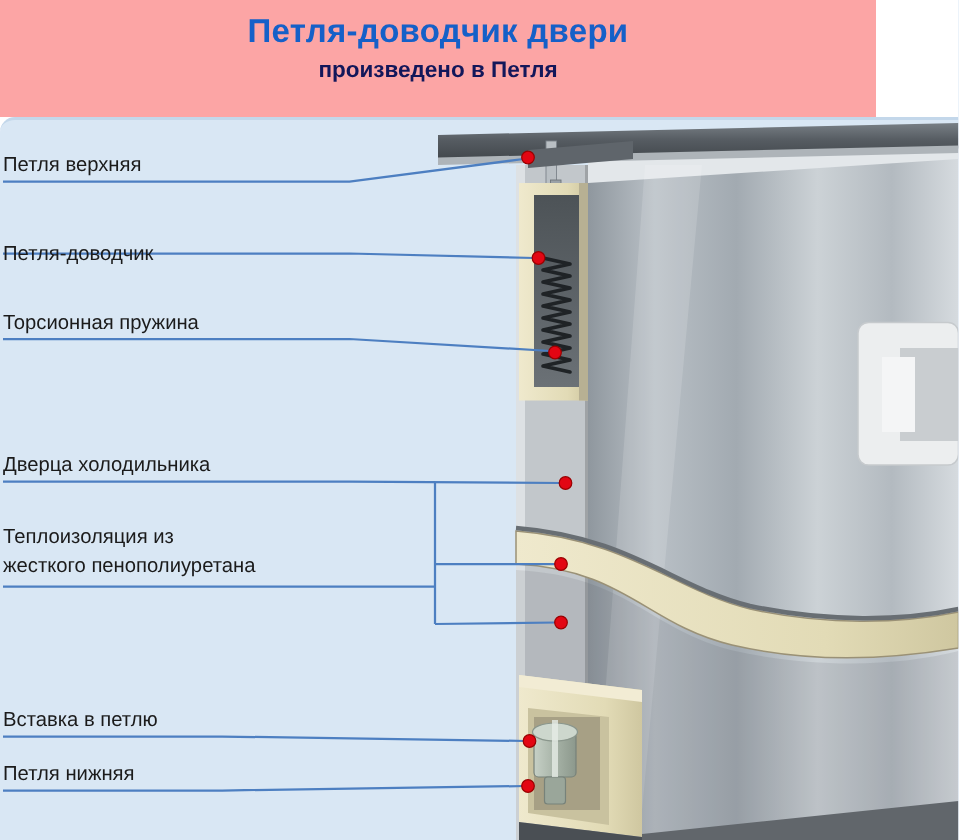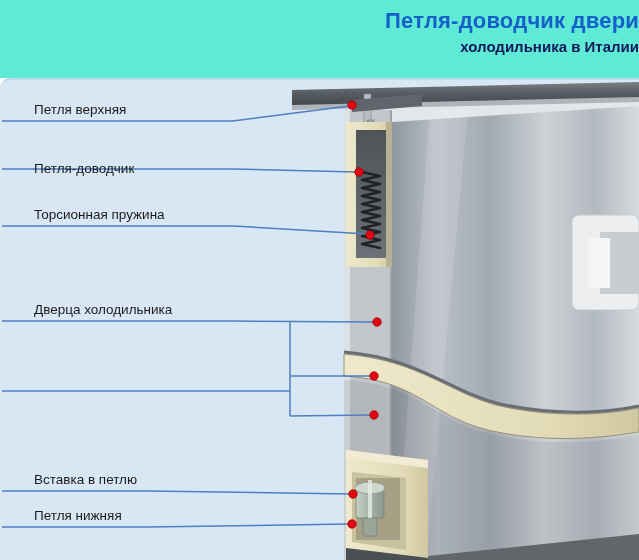--- a/index.html
+++ b/index.html
@@ -1,54 +1,54 @@
 <!DOCTYPE html>
 <html><head>
 <meta charset="utf-8">
 <style>
   html,body{margin:0;padding:0;}
   body{
     width:639px;height:560px;position:relative;overflow:hidden;
     font-family:"Liberation Sans",sans-serif;background:#ffffff;
   }
   .header{
-    position:absolute;top:0;left:0;width:639px;height:78px;
-    background:#5eead4;text-align:right;
+    position:absolute;top:0;left:0;width:584px;height:78px;
+    background:#fca5a5;text-align:center;
   }
   .title{
     margin:8px 0 0 0;font-size:22px;font-weight:bold;color:#1560c8;
     letter-spacing:0.2px;
   }
   .subtitle{
     margin:4px 0 0 0;font-size:15px;font-weight:bold;color:#13175a;
   }
   .canvas{
     position:absolute;top:78px;left:0;width:639px;height:482px;
     background:#d9e7f4;border-top:2px solid #c3d7ea;
     border-top-left-radius:10px;box-sizing:border-box;
   }
   .canvas svg{position:absolute;top:0;left:0;}
   .label{
     position:absolute;left:2px;font-size:13.5px;color:#1b1b1b;
-    line-height:19px;white-space:nowrap;z-index:5;margin-left:32px;
+    line-height:19px;white-space:nowrap;z-index:5;
   }
   .l1{top:20px;}
   .l2{top:79px;}
   .l3{top:125px;}
   .l4{top:220px;}
   .l5{top:268px;}
   .l6{top:390px;}
   .l7{top:426px;}
 </style>
 </head>
 <body>
 
 <div class="header">
   <h1 class="title">Петля-доводчик двери</h1>
-  <h2 class="subtitle">холодильника в Италии</h2>
+  <h2 class="subtitle">произведено в Петля</h2>
 </div>
 
 <div class="canvas">
 
   <svg width="639" height="482">
     <defs>
       <linearGradient id="doorMetal" x1="0" y1="0" x2="1" y2="0">
         <stop offset="0" stop-color="#8f979e"></stop>
         <stop offset="0.18" stop-color="#b9c0c6"></stop>
         <stop offset="0.4" stop-color="#a2aab1"></stop>
@@ -163,16 +163,20 @@
       <circle cx="374" cy="335" r="4.2"></circle>
       <circle cx="353" cy="414" r="4.2"></circle>
       <circle cx="352" cy="444" r="4.2"></circle>
     </g>
   </svg>
 
   <div class="label l1">Петля верхняя</div>
   <div class="label l2">Петля-доводчик</div>
   <div class="label l4">Дверца холодильника</div>
   <div class="label l3">Торсионная пружина</div>
+  <div class="label l5">
+    <div>Теплоизоляция из</div>
+    <div>жесткого пенополиуретана</div>
+  </div>
   <div class="label l6">Вставка в петлю</div>
   <div class="label l7">Петля нижняя</div>
 
 </div>
 
 </body></html>

